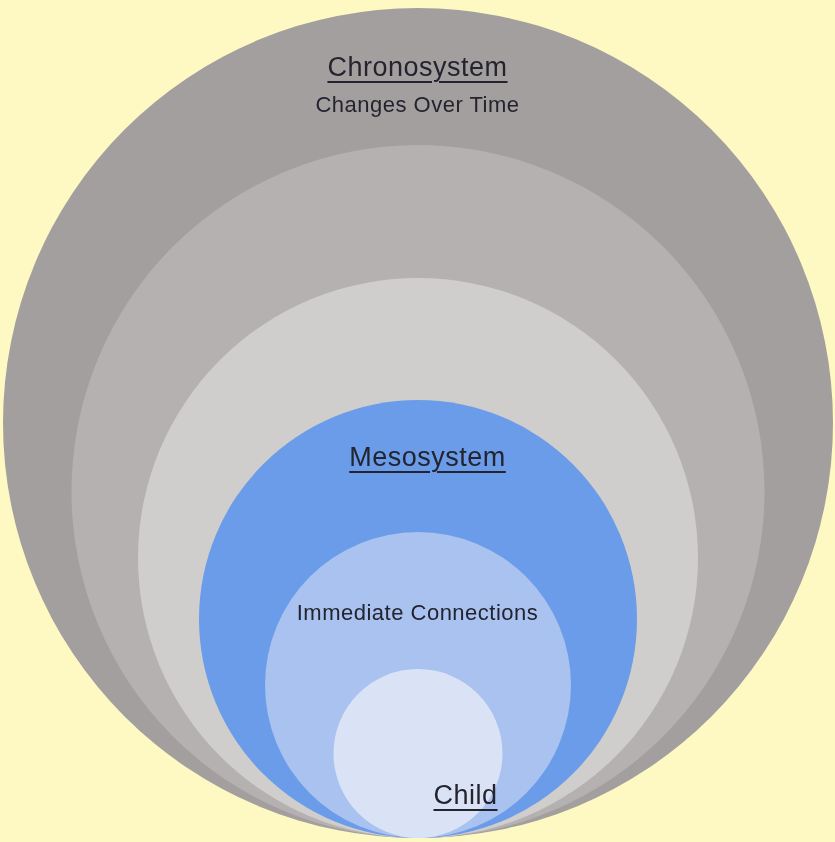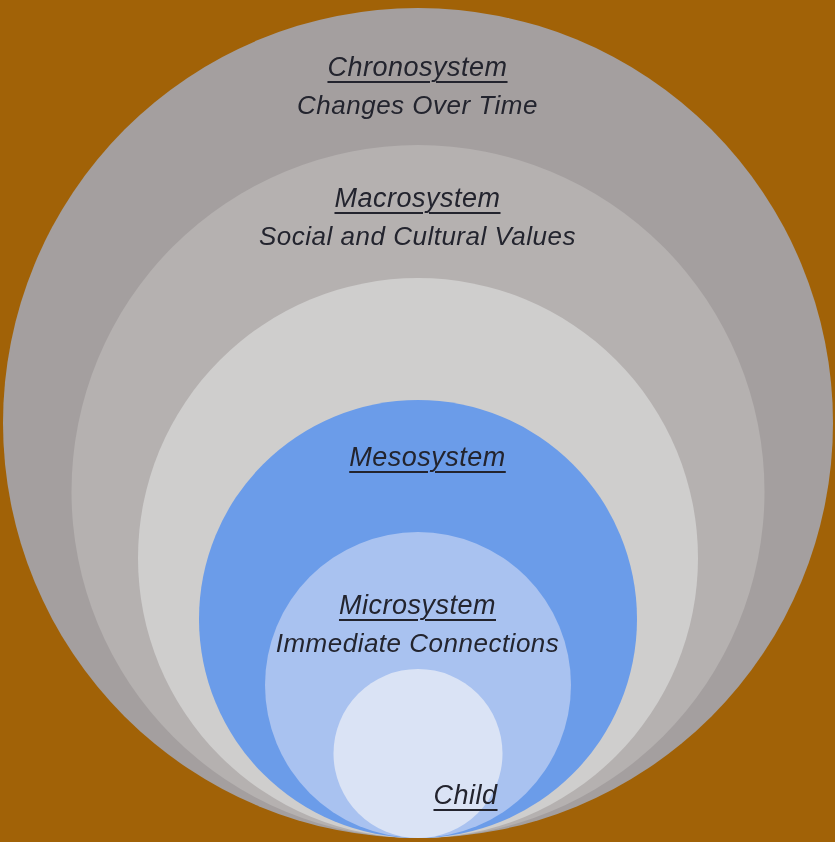--- a/index.html
+++ b/index.html
@@ -5,23 +5,22 @@
   html, body {
     margin: 0;
     padding: 0;
     background: #ffffff;
   }
   .canvas {
     position: relative;
     width: 835px;
     height: 842px;
     overflow: hidden;
-    background: #a16207;
+    background: #fef9c3;
     font-family: "Liberation Sans", sans-serif;
-    font-style: italic;
   }
   .ring {
     position: absolute;
     left: 50%;
     transform: translateX(-50%);
     border-radius: 50%;
   }
   .ring-0 { width: 830px; height: 830px; top: 8px; }
   .ring-1 { width: 693px; height: 693px; top: 145px; }
   .ring-2 { width: 560px; height: 560px; top: 278px; }
@@ -45,21 +44,21 @@
   .lg-5 { top: 780px; margin-left: 48px; }
 
   .ring-title {
     font-size: 27px;
     line-height: 30px;
     text-decoration: underline;
     text-decoration-thickness: 2px;
     text-underline-offset: 5px;
   }
   .ring-sub {
-    font-size: 26px;
+    font-size: 22px;
     line-height: 30px;
     margin-top: 8px;
   }
   .ring-sub:empty { display: none; }
 </style>
 </head>
 <body>
 
 <div class="canvas">
 
@@ -68,32 +67,27 @@
   <div class="ring ring-2" style="background-color: rgb(207, 206, 205);"></div>
   <div class="ring ring-3" style="background-color: rgb(107, 156, 233);"></div>
   <div class="ring ring-4" style="background-color: rgb(169, 194, 240);"></div>
   <div class="ring ring-5" style="background-color: rgb(218, 227, 245);"></div>
 
   <div class="label-group lg-0">
     <div class="ring-title">Chronosystem</div>
     <div class="ring-sub">Changes Over Time</div>
   </div>
 
-  <div class="label-group lg-1">
-    <div class="ring-title">Macrosystem</div>
-    <div class="ring-sub">Social and Cultural Values</div>
-  </div>
 
 
   <div class="label-group lg-3">
     <div class="ring-title">Mesosystem</div>
   </div>
 
   <div class="label-group lg-4">
-    <div class="ring-title">Microsystem</div>
     <div class="ring-sub">Immediate Connections</div>
   </div>
 
   <div class="label-group lg-5">
     <div class="ring-title">Child</div>
 
   </div>
 
 </div>
 

